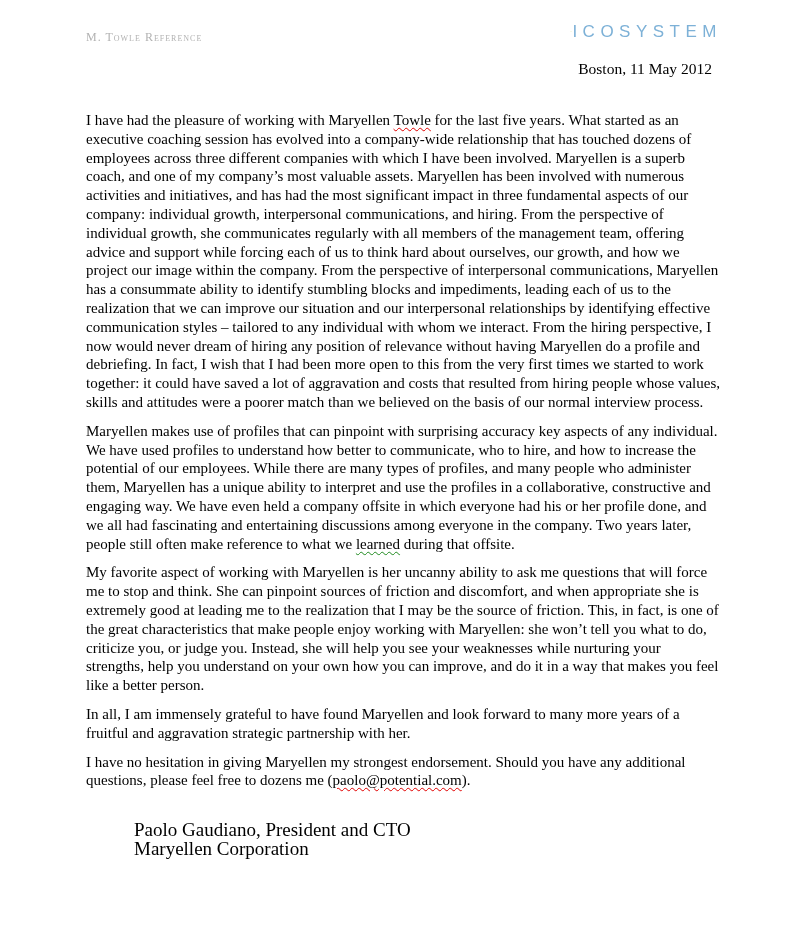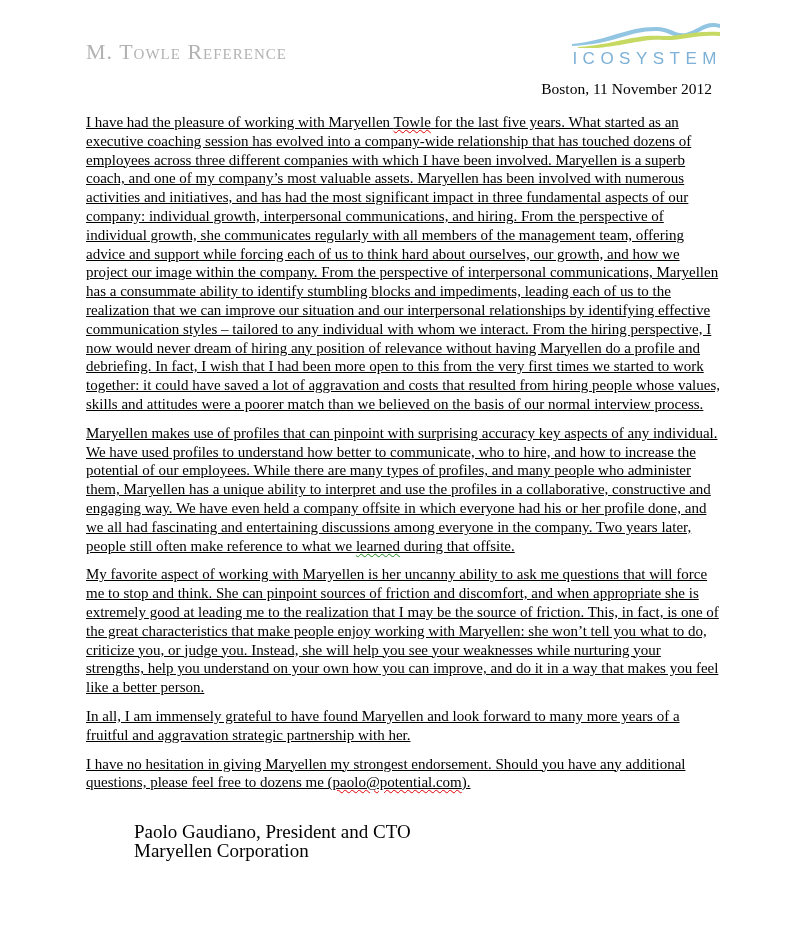--- a/index.html
+++ b/index.html
@@ -14,47 +14,47 @@
     position: relative;
     overflow: hidden;
   }
   .header-row {
     display: flex;
     justify-content: space-between;
     align-items: flex-end;
   }
   .ref-label {
     font-variant: small-caps;
-    font-size: 22px;
+    font-size: 12px;
     letter-spacing: 1px;
     color: #b2b2b2;
     padding-bottom: 4px;
   }
   .logo-block {
     display: flex;
-    flex-direction: column;
-    align-items: flex-end;
+    flex-direction: row;
+    align-items: center;
     width: 152px;
   }
   .logo-waves { display: block; margin-bottom: 1px; }
   .logo-text {
     font-family: "Liberation Sans", sans-serif;
     font-size: 17px;
     font-weight: 400;
     letter-spacing: 5.5px;
     color: #7db1d7;
     white-space: nowrap;
   }
   .date-line {
     text-align: right;
     font-size: 15.5px;
     margin-top: 11px;
     padding-right: 10px;
   }
-  .letter-body { margin-top: 15px; text-decoration: underline; }
+  .letter-body { margin-top: 33px; }
   .para {
     font-size: 15px;
     line-height: 18.8px;
     margin: 0 0 10px 0;
     text-align: left;
   }
   .sq-red {
     text-decoration: underline;
     text-decoration-style: wavy;
     text-decoration-color: #e00000;
@@ -88,21 +88,21 @@
         <path d="M2 30 C 40 26, 58 12, 88 13 C 101 13.5, 106 21, 116 19 C 128 16.5, 134 6, 150 10
                  L 150 14 C 136 10, 130 20, 117 23 C 105 25.5, 99 17.5, 88 17
                  C 60 16, 46 30, 2 32 Z" fill="#92c5e2"></path>
         <path d="M8 33 C 48 30, 64 20, 92 22 C 108 23, 122 16, 150 18
                  L 150 22 C 124 20, 112 27, 93 26 C 68 24.5, 54 34, 8 35 Z" fill="#c6da63"></path>
       </svg>
       <div class="logo-text">ICOSYSTEM</div>
     </div>
   </div>
 
-  <div class="date-line">Boston, 11 November 2012</div>
+  <div class="date-line">Boston, 11 May 2012</div>
 
   <div class="letter-body">
       <p class="para"><span>I have had the pleasure of working with Maryellen </span><span class="sq-red">Towle</span><span> for the last five years. What started as an executive coaching session has evolved into a company-wide relationship that has touched dozens of employees across three different companies with which I have been involved. Maryellen is a superb coach, and one of my company’s most valuable assets. Maryellen has been involved with numerous activities and initiatives, and has had the most significant impact in three fundamental aspects of our company: individual growth, interpersonal communications, and hiring. From the perspective of individual growth, she communicates regularly with all members of the management team, offering advice and support while forcing each of us to think hard about ourselves, our growth, and how we project our image within the company. From the perspective of interpersonal communications, Maryellen has a consummate ability to identify stumbling blocks and impediments, leading each of us to the realization that we can improve our situation and our interpersonal relationships by identifying effective communication styles – tailored to any individual with whom we interact. From the hiring perspective, I now would never dream of hiring any position of relevance without having Maryellen do a profile and debriefing. In fact, I wish that I had been more open to this from the very first times we started to work together: it could have saved a lot of aggravation and costs that resulted from hiring people whose values, skills and attitudes were a poorer match than we believed on the basis of our normal interview process.</span></p>
       <p class="para"><span>Maryellen makes use of profiles that can pinpoint with surprising accuracy key aspects of any individual. We have used profiles to understand how better to communicate, who to hire, and how to increase the potential of our employees. While there are many types of profiles, and many people who administer them, Maryellen has a unique ability to interpret and use the profiles in a collaborative, constructive and engaging way. We have even held a company offsite in which everyone had his or her profile done, and we all had fascinating and entertaining discussions among everyone in the company. Two years later, people still often make reference to what we </span><span class="sq-green">learned</span><span> during that offsite.</span></p>
       <p class="para"><span>My favorite aspect of working with Maryellen is her uncanny ability to ask me questions that will force me to stop and think. She can pinpoint sources of friction and discomfort, and when appropriate she is extremely good at leading me to the realization that I may be the source of friction. This, in fact, is one of the great characteristics that make people enjoy working with Maryellen: she won’t tell you what to do, criticize you, or judge you. Instead, she will help you see your weaknesses while nurturing your strengths, help you understand on your own how you can improve, and do it in a way that makes you feel like a better person.</span></p>
       <p class="para"><span>In all, I am immensely grateful to have found Maryellen and look forward to many more years of a fruitful and aggravation strategic partnership with her.</span></p>
       <p class="para"><span>I have no hesitation in giving Maryellen my strongest endorsement. Should you have any additional questions, please feel free to dozens me (</span><span class="sq-red">paolo@potential.com</span><span>).</span></p>
     </div>
 
   <div class="signature">

